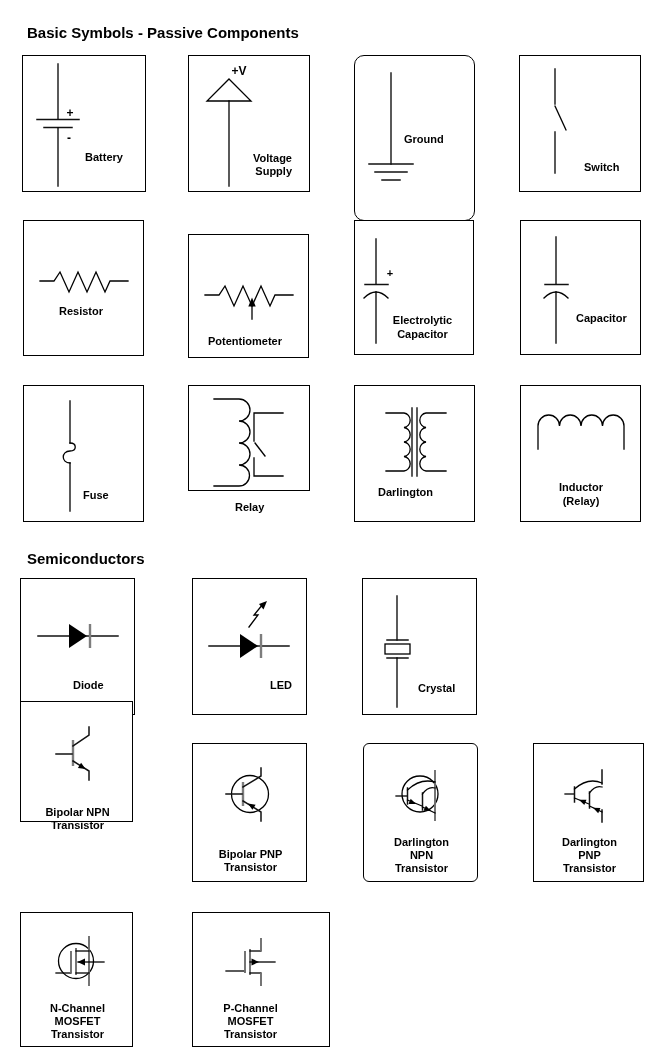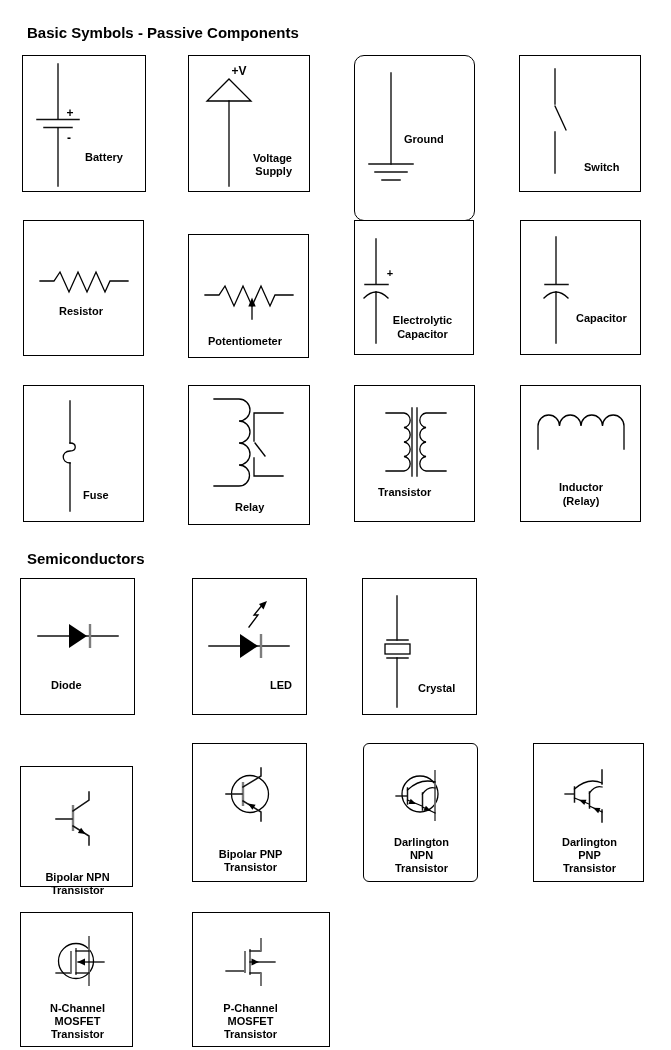--- a/index.html
+++ b/index.html
@@ -107,56 +107,56 @@
 
   <div class="box" style="left:23px;top:385px;width:121px;height:137px;padding-left:24px;">
     <svg width="121" height="137" viewBox="0 0 121 137">
       <line class="k" x1="46" y1="15" x2="46" y2="57"></line>
       <path class="k" d="M46,57 C53,57 53,65 46,65 C37,65 37,77 46,77"></path>
       <line class="k" x1="46" y1="77" x2="46" y2="125"></line>
     </svg>
     <div class="lbl nowrap" style="left:59px;top:103px;">Fuse</div>
   </div>
 
-  <div class="box" style="left:188px;top:385px;width:122px;height:140px;">
+  <div class="box" style="left:188px;top:385px;width:122px;height:106px;">
     <svg width="122" height="137" viewBox="0 0 122 137">
       <path class="k" d="M25,13 H50 A11,11 0 0 1 50,35 A11,11 0 0 1 50,57 A11,11 0 0 1 50,79 A10.5,10.5 0 0 1 50,100 H25"></path>
       <path class="k" d="M94,27 H65 V55"></path>
       <line class="k" x1="66" y1="57" x2="76" y2="70"></line>
       <path class="k" d="M65,72 V90 H94"></path>
     </svg>
     <div class="lbl nowrap" style="left:46px;top:115px;">Relay</div>
   </div>
 
   <div class="box" style="left:354px;top:385px;width:121px;height:137px;">
     <svg width="121" height="137" viewBox="0 0 121 137">
       <path class="k" d="M31,27 H49 A7,7.3 0 0 1 49,41.5 A7,7.3 0 0 1 49,56 A7,7.3 0 0 1 49,70.5 A7,7.3 0 0 1 49,85 H31"></path>
       <line class="k" x1="57" y1="22" x2="57" y2="90"></line>
       <line class="k" x1="62" y1="22" x2="62" y2="90"></line>
       <path class="k" d="M91,27 H71 A7,7.3 0 0 0 71,41.5 A7,7.3 0 0 0 71,56 A7,7.3 0 0 0 71,70.5 A7,7.3 0 0 0 71,85 H91"></path>
     </svg>
-    <div class="lbl nowrap" style="left:23px;top:100px;">Transistor</div>
+    <div class="lbl nowrap" style="left:23px;top:100px;">Darlington</div>
   </div>
 
   <div class="box" style="left:520px;top:385px;width:121px;height:137px;">
     <svg width="121" height="137" viewBox="0 0 121 137">
       <path class="k" d="M17,63 V40 A10.75,11 0 0 1 38.5,40 A10.75,11 0 0 1 60,40 A10.75,11 0 0 1 81.5,40 A10.75,11 0 0 1 103,40 V63"></path>
     </svg>
     <div class="lbl ctr" style="left:25px;top:94px;width:70px;line-height:14px;">Inductor (Relay)</div>
   </div>
 
   <div class="sec-title" style="left:27px;top:550px;">Semiconductors</div>
 
   <div class="box" style="left:20px;top:578px;width:115px;height:137px;">
     <svg width="115" height="137" viewBox="0 0 115 137">
       <line class="k2" x1="17" y1="57" x2="97" y2="57"></line>
       <polygon class="fk" points="48,45 48,69 66,57"></polygon>
       <line class="gb" x1="69" y1="45" x2="69" y2="69"></line>
     </svg>
-    <div class="lbl nowrap" style="left:30px;top:100px;">Diode</div>
+    <div class="lbl nowrap" style="left:52px;top:100px;">Diode</div>
   </div>
 
   <div class="box" style="left:192px;top:578px;width:115px;height:137px;">
     <svg width="115" height="137" viewBox="0 0 115 137">
       <line class="k2" x1="16" y1="67" x2="96" y2="67"></line>
       <polygon class="fk" points="47,55 47,79 65,67"></polygon>
       <line class="gb" x1="68" y1="55" x2="68" y2="79"></line>
       <path class="k" d="M56,48 L65,36 L61,36 L70,25"></path>
       <polygon class="fk" points="74,22 66,25 70.5,30.5"></polygon>
     </svg>
@@ -167,21 +167,21 @@
     <svg width="115" height="137" viewBox="0 0 115 137">
       <line class="k" x1="34" y1="17" x2="34" y2="61"></line>
       <line class="k2" x1="24" y1="61" x2="45" y2="61"></line>
       <rect class="wt" x="22" y="65" width="25" height="10"></rect>
       <line class="k2" x1="24" y1="79" x2="45" y2="79"></line>
       <line class="k" x1="34" y1="79" x2="34" y2="128"></line>
     </svg>
     <div class="lbl nowrap" style="left:55px;top:103px;">Crystal</div>
   </div>
 
-  <div class="box" style="left:20px;top:766px;width:113px;height:121px;padding-left:10px;">
+  <div class="box" style="left:20px;top:701px;width:113px;height:121px;padding-left:10px;">
     <svg width="113" height="139" viewBox="0 0 113 139">
       <line class="gb" x1="52" y1="38" x2="52" y2="64"></line>
       <path class="k2" d="M35,52 H51"></path>
       <path class="k2" d="M68,25 V33 L52,44"></path>
       <path class="k2" d="M52,59 L68,69 V78"></path>
       <polygon class="fk" points="64.5,67 56.9,65.9 60.1,60.8"></polygon>
     </svg>
     <div class="lbl ctr" style="left:10px;top:104px;width:93px;">Bipolar NPN Transistor</div>
   </div>
 

